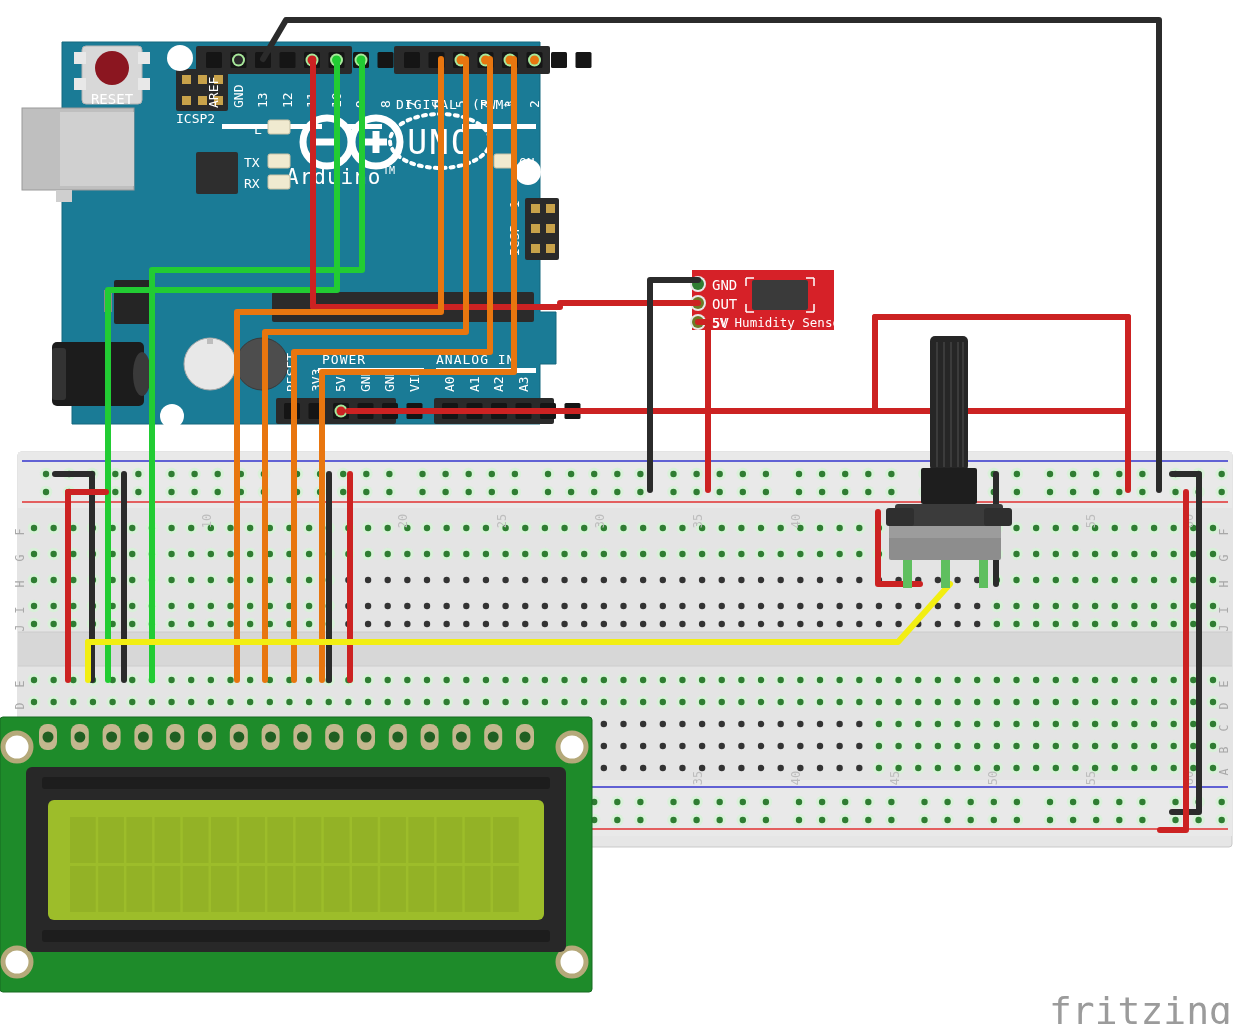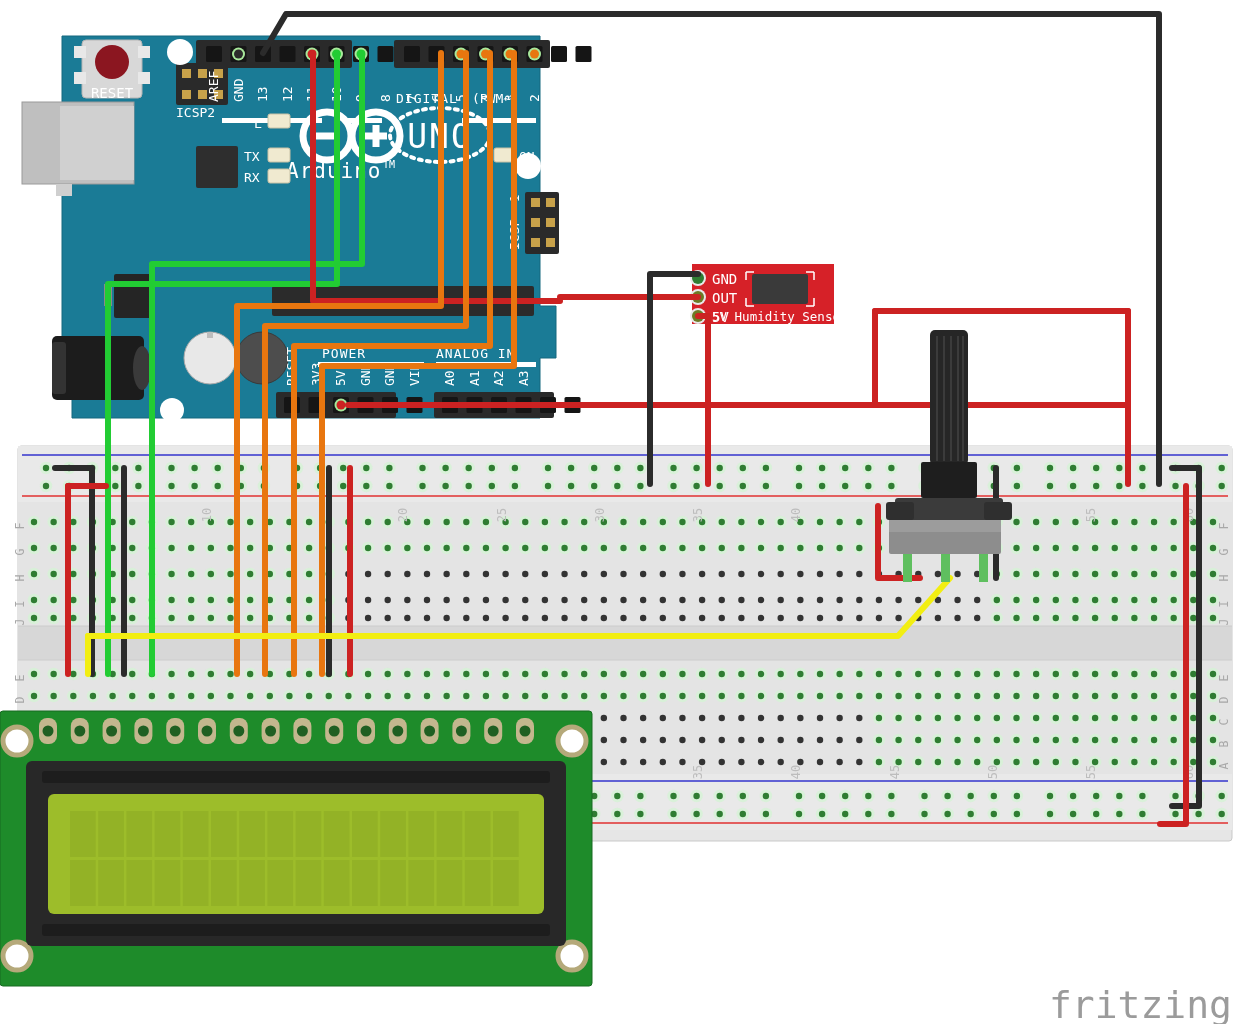--- a/index.html
+++ b/index.html
@@ -1,19 +1,19 @@
 <!DOCTYPE html>
 <html><head>
 <meta charset="utf-8">
 <title>Fritzing Breadboard View</title>
 <style>
   html,body{margin:0;padding:0;background:#ffffff;}
   body{width:1238px;height:1024px;position:relative;overflow:hidden;
        font-family:"DejaVu Sans Mono","Liberation Mono",monospace;}
-  #stage{position:absolute;left:0;top:6px;width:1238px;height:772px;}
+  #stage{position:absolute;left:0;top:12px;width:1238px;height:772px;}
   svg{display:block;}
   .txt{font-family:"DejaVu Sans Mono","Liberation Mono",monospace;}
 </style>
 </head>
 <body>
 
 <div id="stage">
 <svg width="1238" height="1024" viewBox="0 0 1238 1024" xmlns="http://www.w3.org/2000/svg">
 
   <rect x="0" y="0" width="1238" height="1024" fill="#ffffff"></rect>

